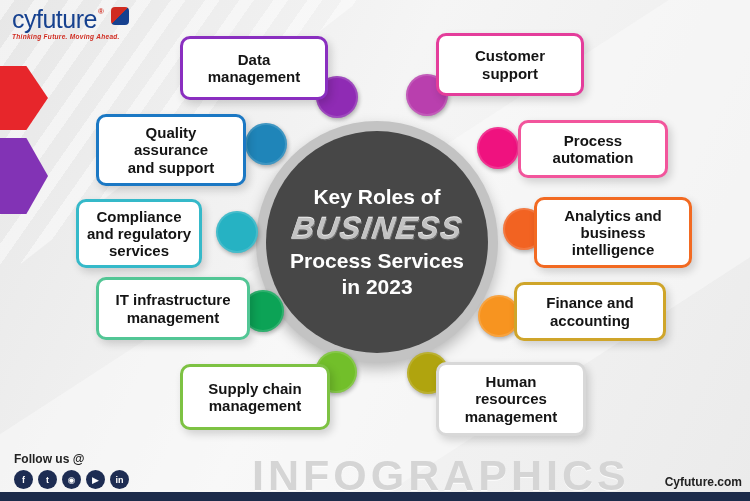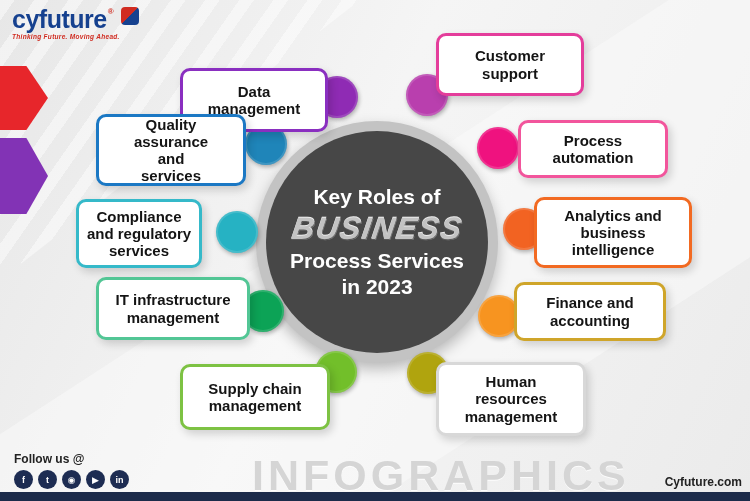--- a/index.html
+++ b/index.html
@@ -20,21 +20,21 @@
     position: absolute; width: 1100px; height: 260px; background: #fafafa;
     transform: rotate(-33deg); left: -120px; top: 180px; opacity: .55; z-index: 0;
   }
   
   .arrow { position: absolute; left: 0; z-index: 2; clip-path: polygon(0 0, 55% 0, 100% 50%, 55% 100%, 0 100%); }
   .arrow.red { top: 66px; width: 48px; height: 64px; }
   .arrow.purple { top: 138px; width: 48px; height: 76px; }
   
   .logo { position: absolute; top: 7px; left: 12px; z-index: 5; }
   .logo-row { display: flex; align-items: flex-start; }
-  .logo-text { font-size: 25px; font-weight: 700; color: #16418f; letter-spacing: -0.5px; line-height: 1; }
+  .logo-text { font-size: 25px; font-weight: 400; color: #16418f; letter-spacing: -0.5px; line-height: 1; }
   .logo-reg { font-size: 8px; color: #d02b20; font-weight: 700; margin-left: 1px; }
   .logo-mark { width: 18px; height: 18px; border-radius: 4px; margin-left: 7px;
     background: linear-gradient(135deg, #d02b20 0 48%, #16418f 48% 100%); }
   .logo-tagline { font-size: 6.5px; font-weight: 700; font-style: italic; color: #d02b20; margin-top: 1px; letter-spacing: .3px; }
   
   .circle-ring { position: absolute; left: 256px; top: 121px; width: 242px; height: 242px;
     border-radius: 50%; z-index: 2; box-shadow: 0 6px 14px rgba(0,0,0,.25); }
   .circle-core { position: absolute; inset: 10px; border-radius: 50%;
     display: flex; flex-direction: column; align-items: center; justify-content: center;
     text-align: center; color: #fff; z-index: 3; }
@@ -124,28 +124,28 @@
   <div class="role-dot d2" style="background-color: rgb(185, 63, 174);"></div>
   <div class="role-dot d3" style="background-color: rgb(31, 133, 185);"></div>
   <div class="role-dot d4" style="background-color: rgb(239, 18, 127);"></div>
   <div class="role-dot d5" style="background-color: rgb(38, 178, 195);"></div>
   <div class="role-dot d6" style="background-color: rgb(242, 99, 34);"></div>
   <div class="role-dot d7" style="background-color: rgb(12, 163, 86);"></div>
   <div class="role-dot d8" style="background-color: rgb(247, 148, 32);"></div>
   <div class="role-dot d9" style="background-color: rgb(114, 191, 42);"></div>
   <div class="role-dot d10" style="background-color: rgb(176, 164, 14);"></div>
 
-  <div class="role-box b1" style="border-color: rgb(138, 47, 192); margin-top: 32px;">
+  <div class="role-box b1" style="border-color: rgb(138, 47, 192);">
     <span class="role-label">Data management</span>
     </div>
   <div class="role-box b2" style="border-color: rgb(228, 61, 155);">
     <span class="role-label">Customer support</span>
     </div>
   <div class="role-box b3" style="border-color: rgb(27, 120, 196);">
-    <span class="role-label">Quality assurance and services</span>
+    <span class="role-label">Quality assurance and support</span>
     </div>
   <div class="role-box b4" style="border-color: rgb(242, 85, 156);">
     <span class="role-label">Process automation</span>
     </div>
   <div class="role-box b5" style="border-color: rgb(53, 185, 201);">
     <span class="role-label">Compliance and regulatory services</span>
     </div>
   <div class="role-box b6" style="border-color: rgb(242, 106, 34);">
     <span class="role-label">Analytics and business intelligence</span>
     </div>

